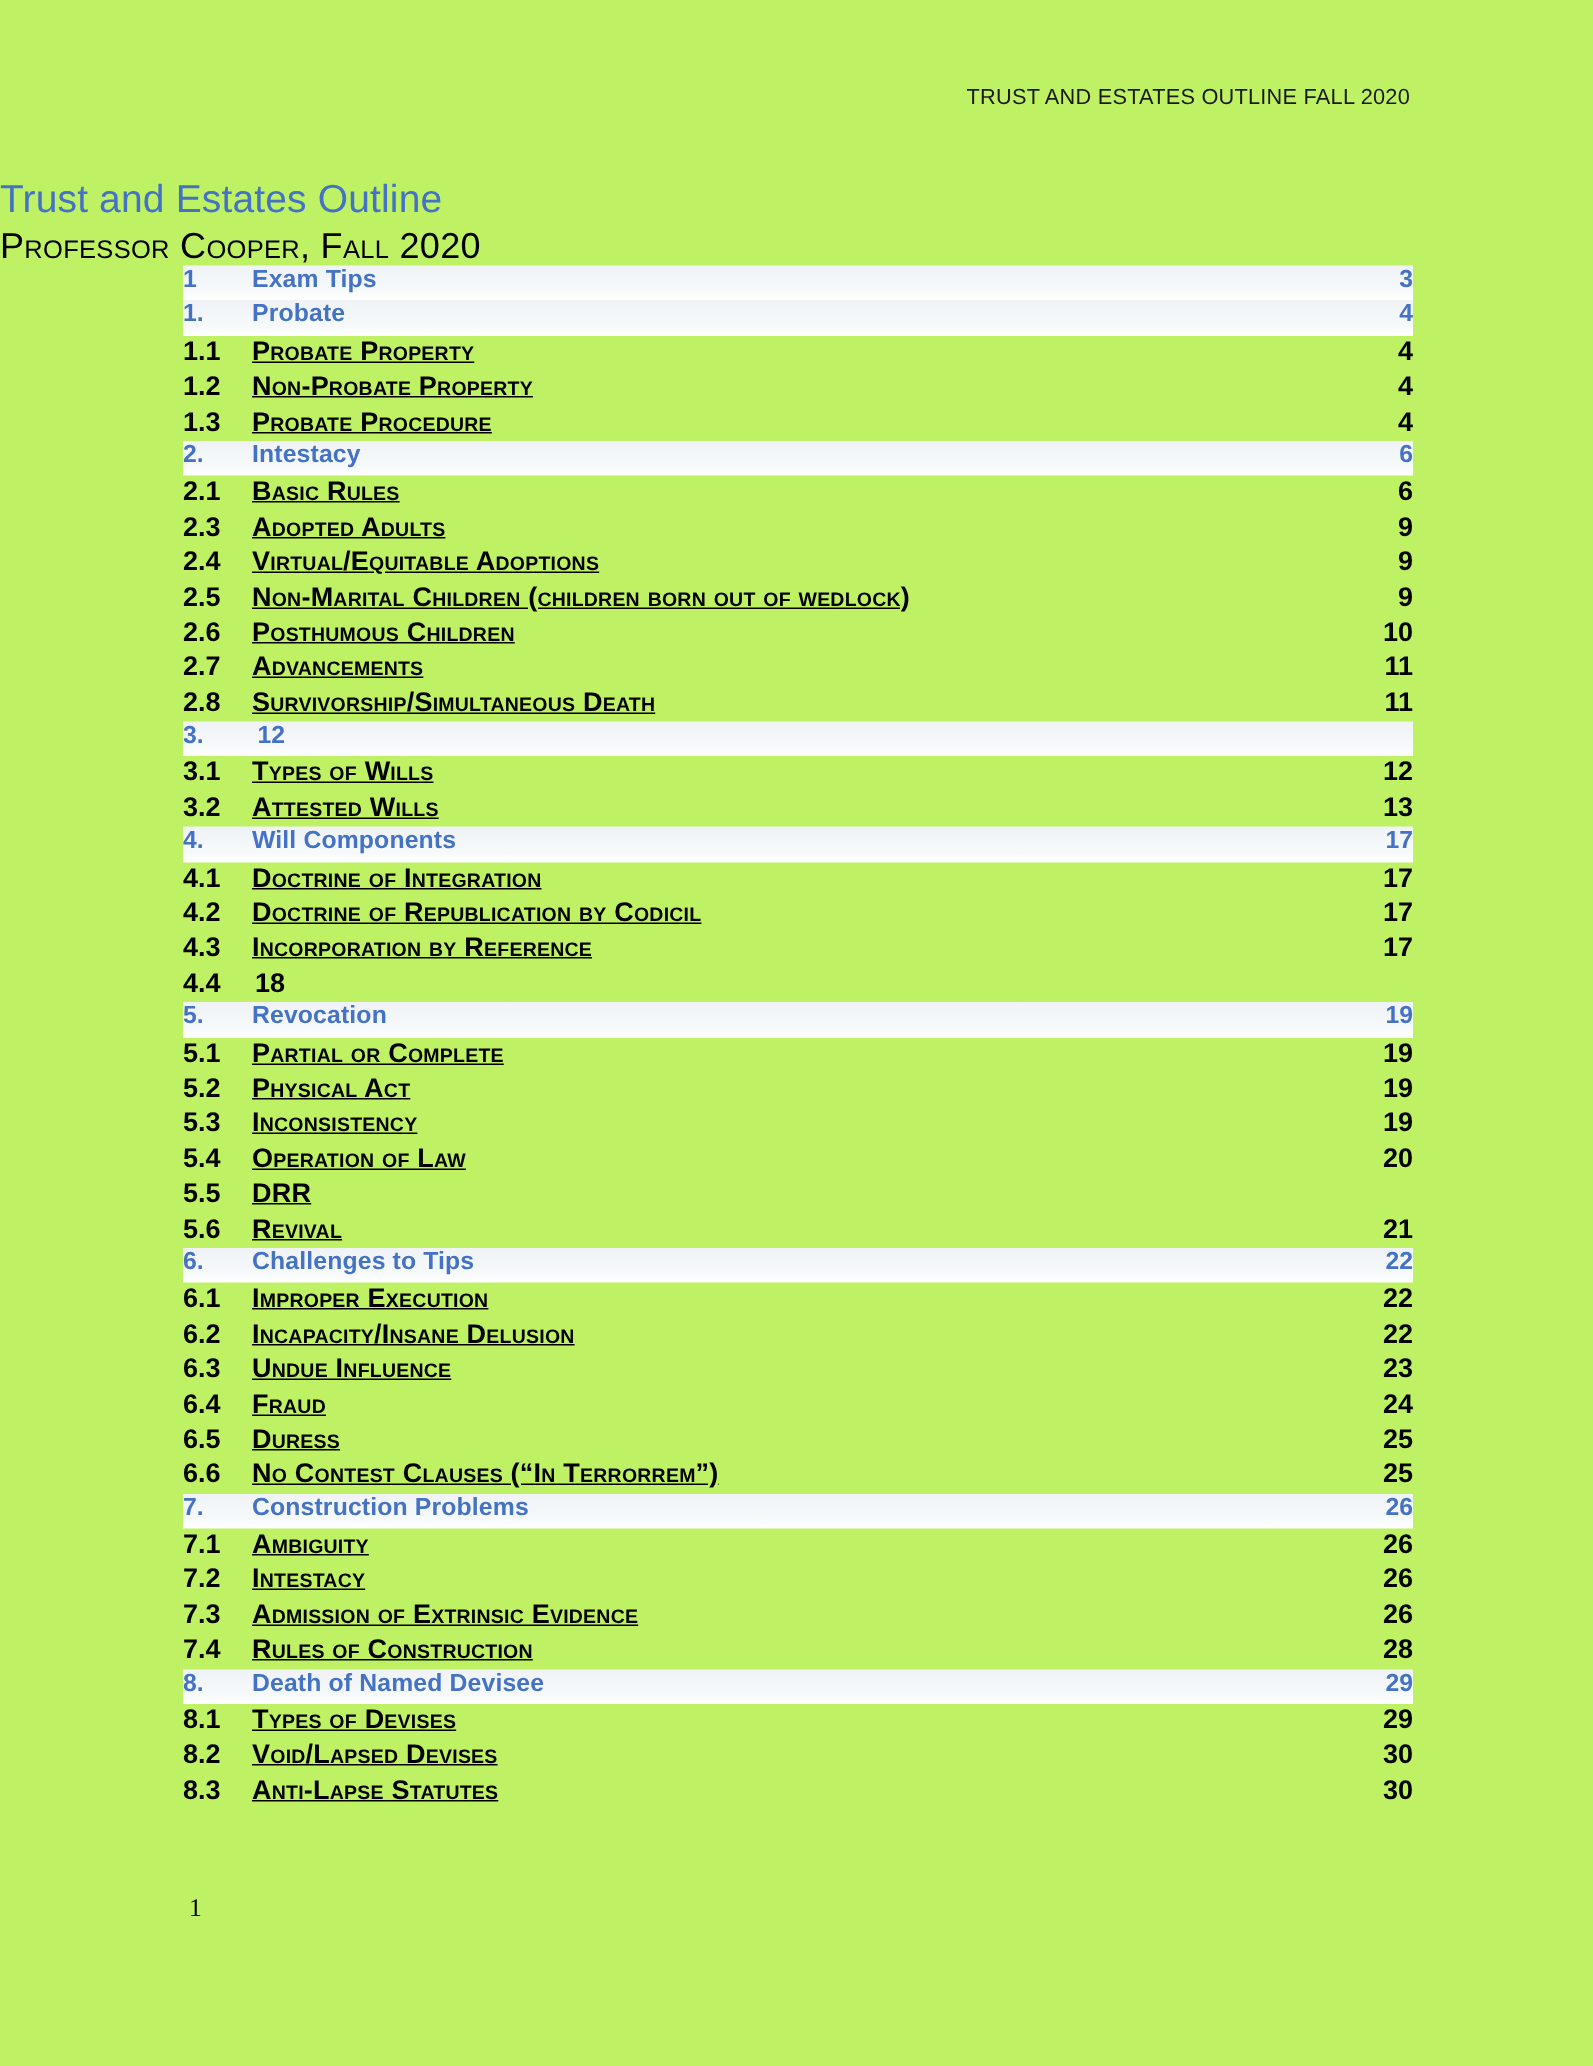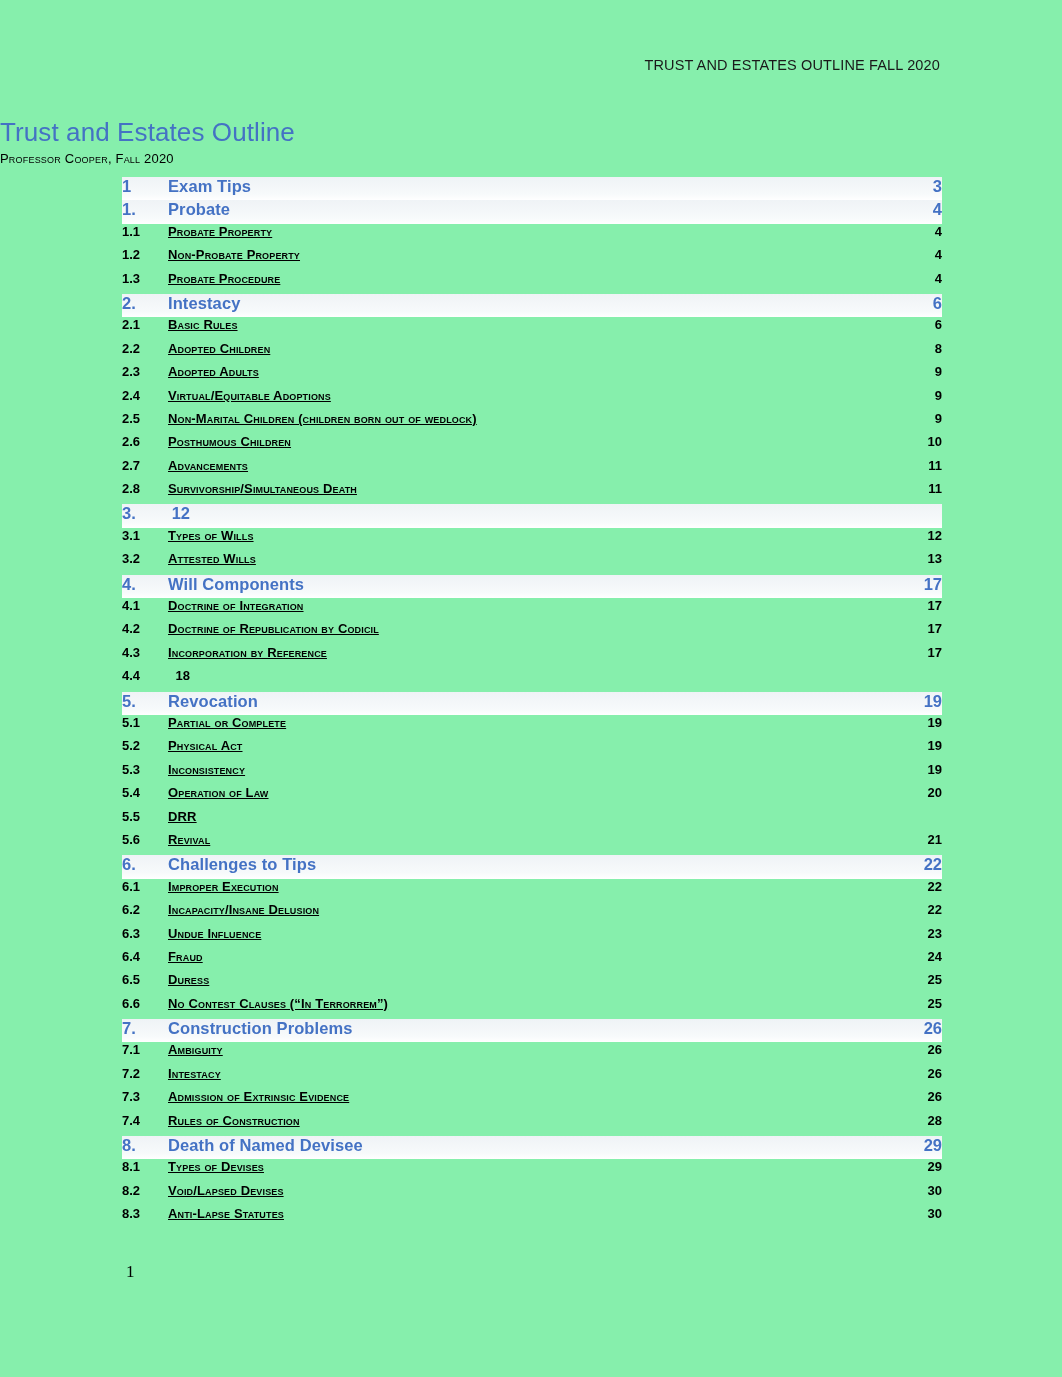--- a/index.html
+++ b/index.html
@@ -13,21 +13,21 @@
     font-family: "Liberation Sans", sans-serif;
     color: #000000;
     position: relative;
     overflow: hidden;
   }
 
   .page {
     position: relative;
     width: 1062px;
     height: 1377px;
-    background: #86efac;
+    background: #bef264;
   }
 
   
   .doc-header {
     position: absolute;
     top: 57px;
     right: 122px;
     font-family: "Liberation Sans", sans-serif;
     font-size: 14.5px;
     letter-spacing: 0.15px;
@@ -47,21 +47,21 @@
     font-family: "Liberation Sans", sans-serif;
     font-size: 26px;
     font-weight: 400;
     color: #4472C4;
     line-height: 1.1;
     letter-spacing: 0.1px;
   }
   .doc-subtitle {
     margin-top: 4px;
     font-family: "Liberation Sans", sans-serif;
-    font-size: 13px;
+    font-size: 24px;
     font-weight: 400;
     font-variant: small-caps;
     color: #000000;
     letter-spacing: 0.2px;
   }
 
   
   .toc {
     position: absolute;
     top: 177px;
@@ -90,21 +90,21 @@
   }
   .toc-row.lvl1 .toc-label {
     font-variant: normal;
     letter-spacing: 0.1px;
   }
 
   
   .toc-row.lvl2 {
     color: #000000;
     font-weight: bold;
-    font-size: 13px;
+    font-size: 18px;
   }
   .toc-row.lvl2 .toc-num {
     width: 46px;
     flex: 0 0 46px;
   }
   .toc-row.lvl2 .toc-label {
     font-variant: small-caps;
     letter-spacing: 0.15px;
     text-decoration: underline;
   }
@@ -177,25 +177,20 @@
         <span class="toc-num">2.</span>
         <span class="toc-label">Intestacy</span>
         <span class="toc-page">6</span>
       </div>
       <div class="toc-row lvl2">
         <span class="toc-num">2.1</span>
         <span class="toc-label">Basic Rules</span>
         <span class="toc-page">6</span>
       </div>
       <div class="toc-row lvl2">
-        <span class="toc-num">2.2</span>
-        <span class="toc-label">Adopted Children</span>
-        <span class="toc-page">8</span>
-      </div>
-      <div class="toc-row lvl2">
         <span class="toc-num">2.3</span>
         <span class="toc-label">Adopted Adults</span>
         <span class="toc-page">9</span>
       </div>
       <div class="toc-row lvl2">
         <span class="toc-num">2.4</span>
         <span class="toc-label">Virtual/Equitable Adoptions</span>
         <span class="toc-page">9</span>
       </div>
       <div class="toc-row lvl2">

